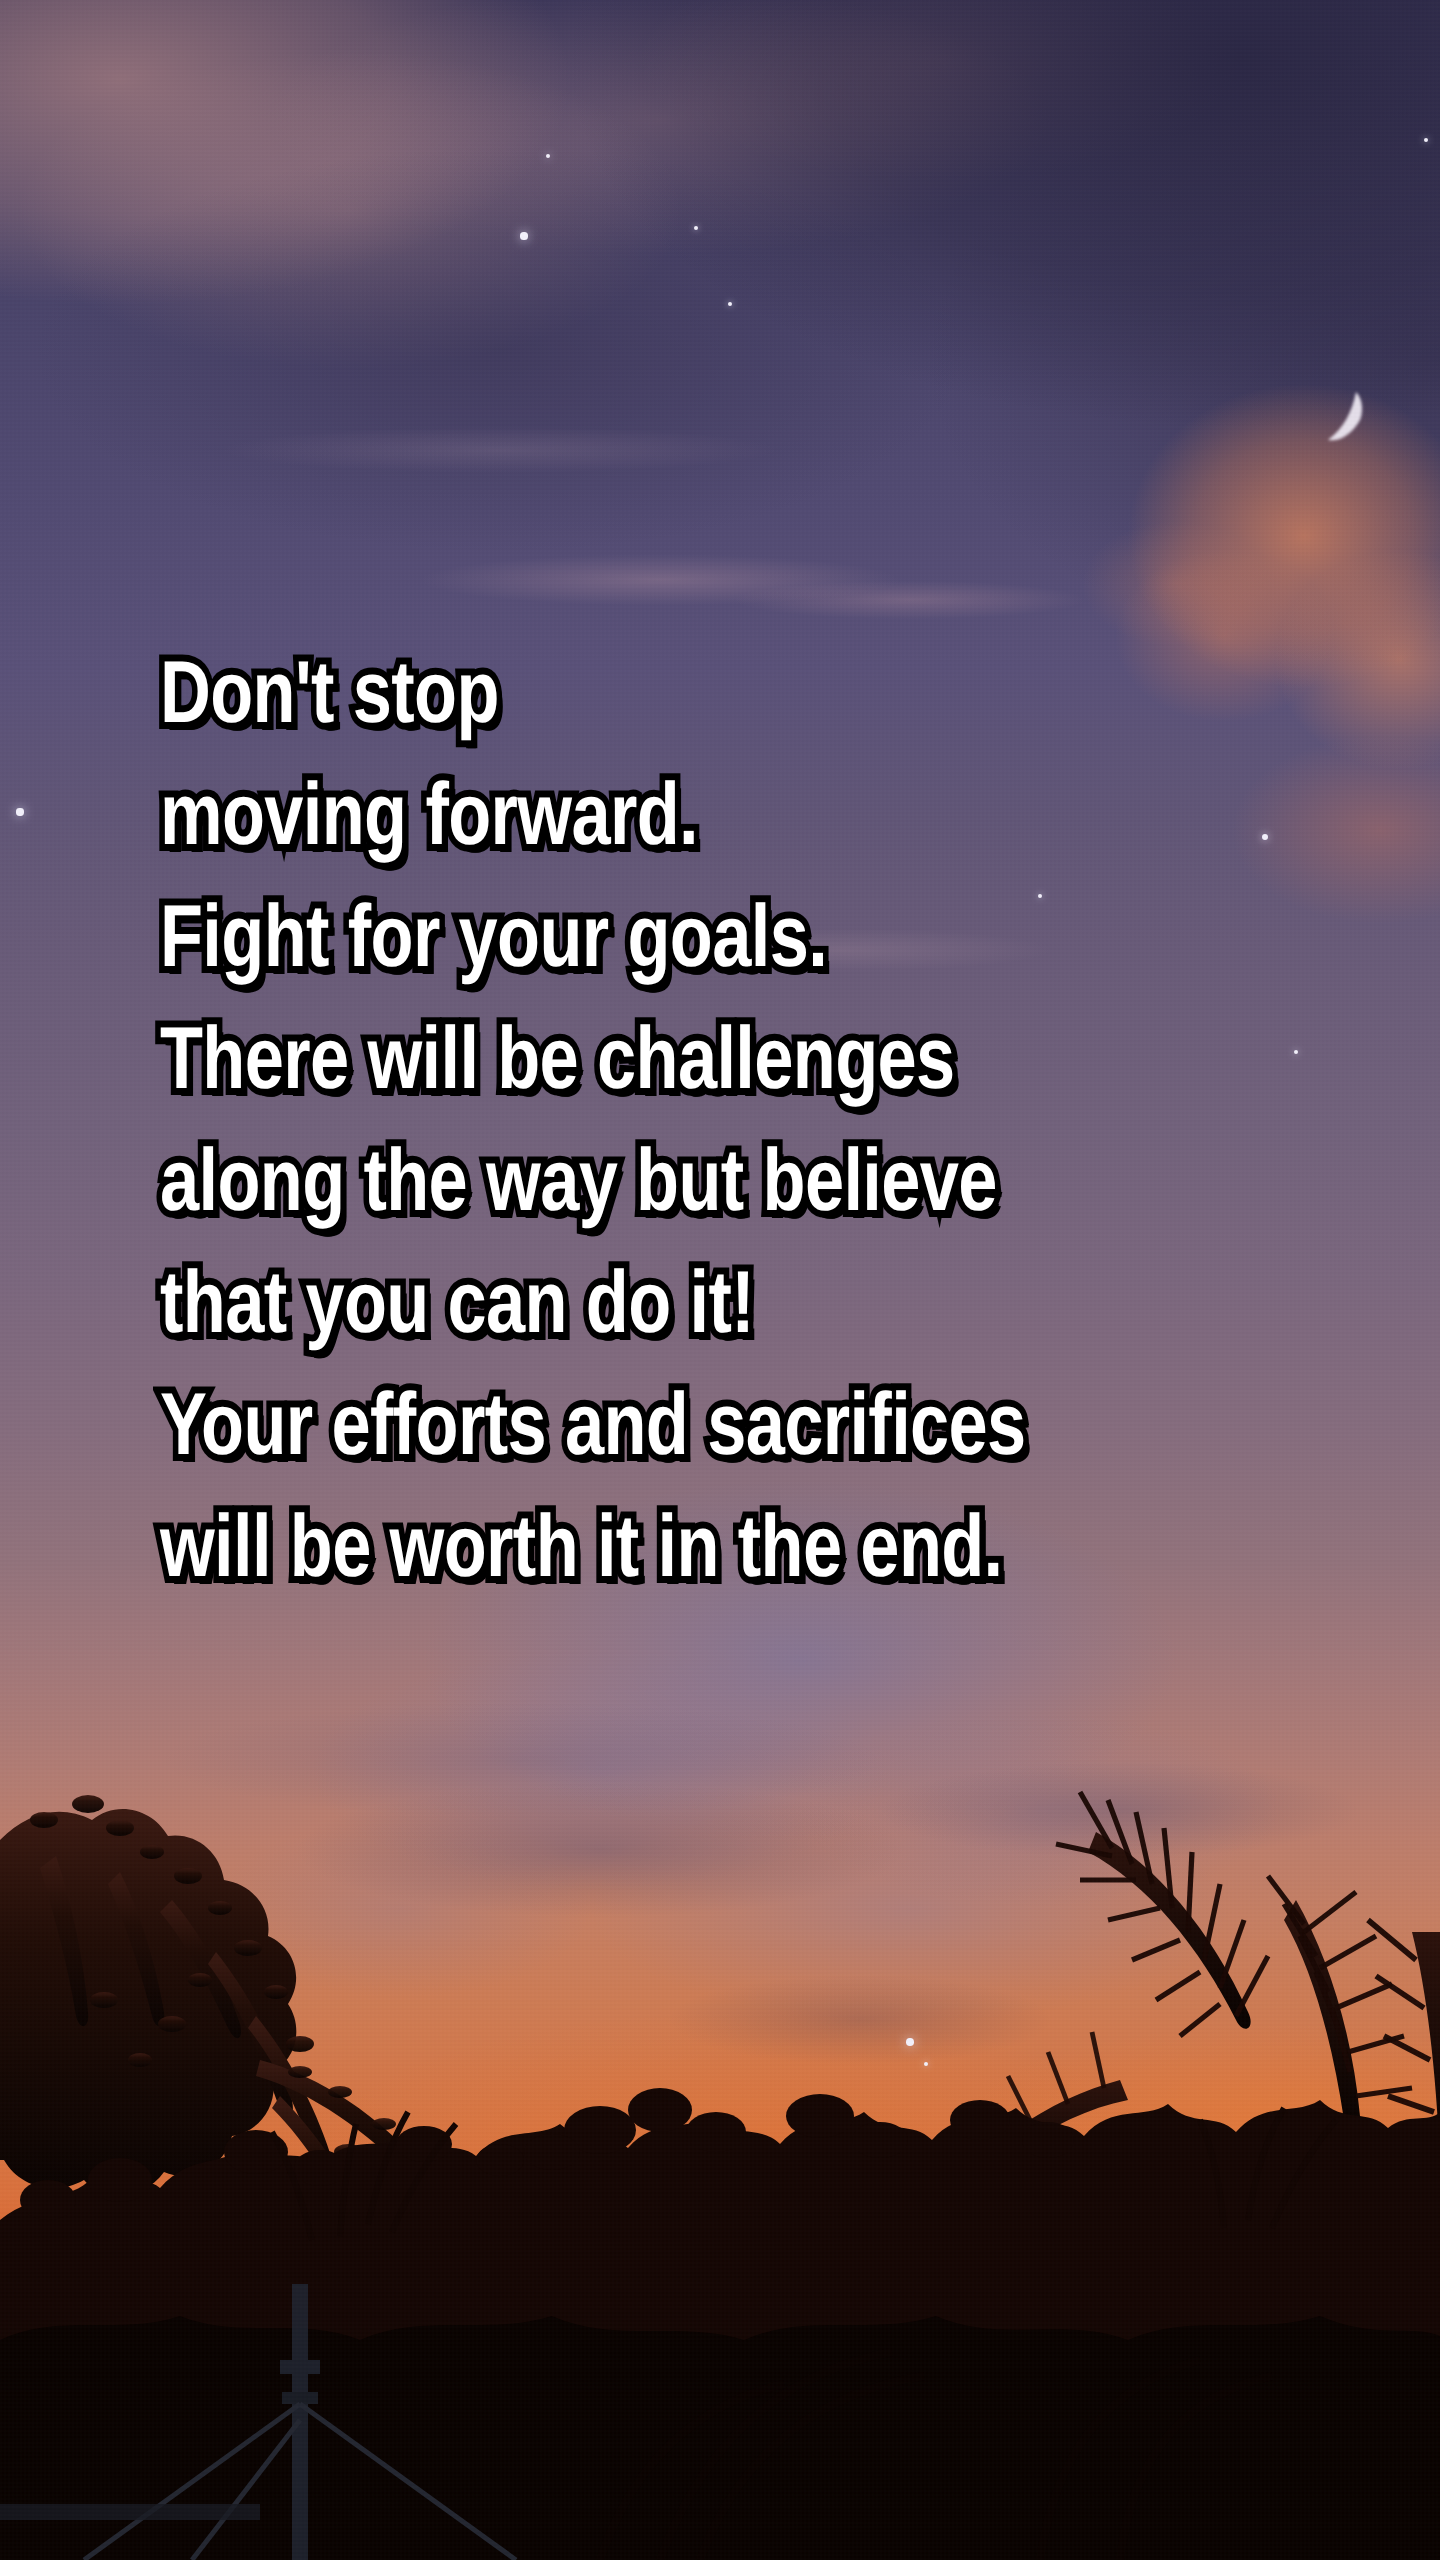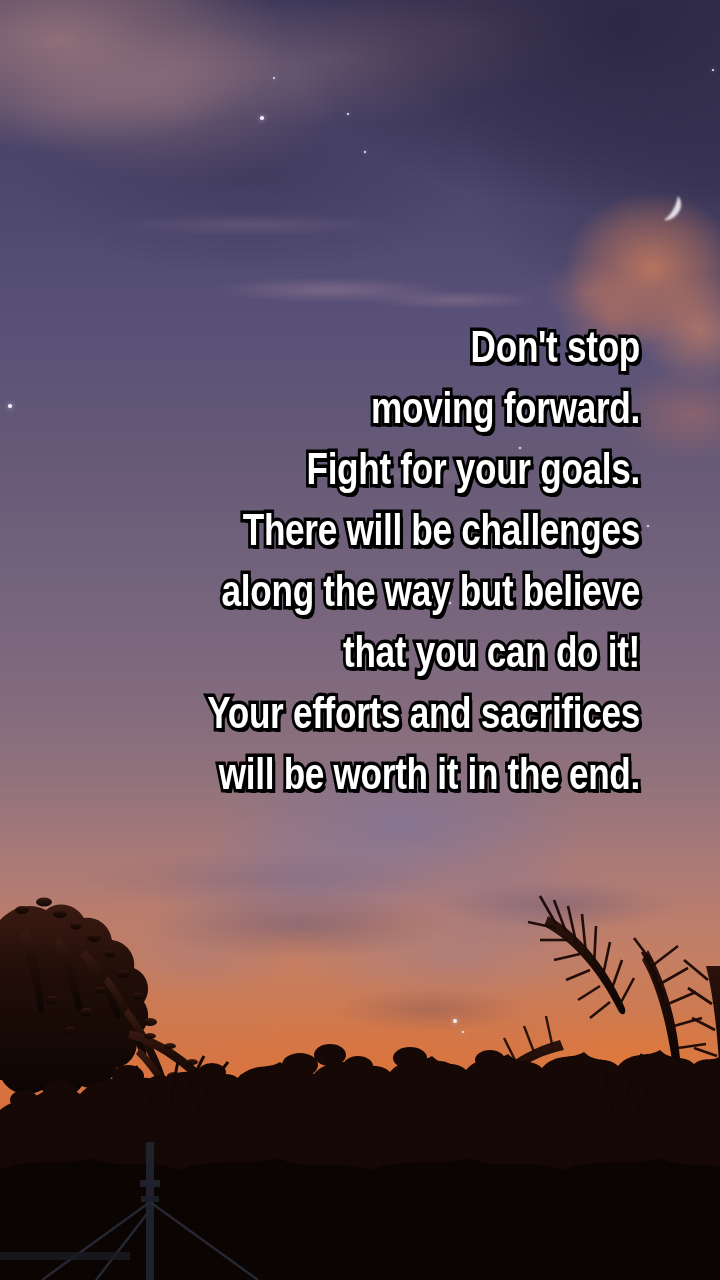--- a/index.html
+++ b/index.html
@@ -128,21 +128,21 @@
   .moon{position:absolute;}
 
   
   .silh{position:absolute;left:0;bottom:0;width:720px;}
 
   
   #quote{
     position:absolute;
     left:0;right:0;
     top:316px;
-    text-align:right;
+    text-align:left;
     padding:0 10px;
     box-sizing:border-box;
   }
   .qline{
     display:block;
     font-family:"Liberation Sans Narrow","Liberation Sans",sans-serif;
     font-weight:bold;
     font-size:44px;
     line-height:61px;
     letter-spacing:-0.4px;

